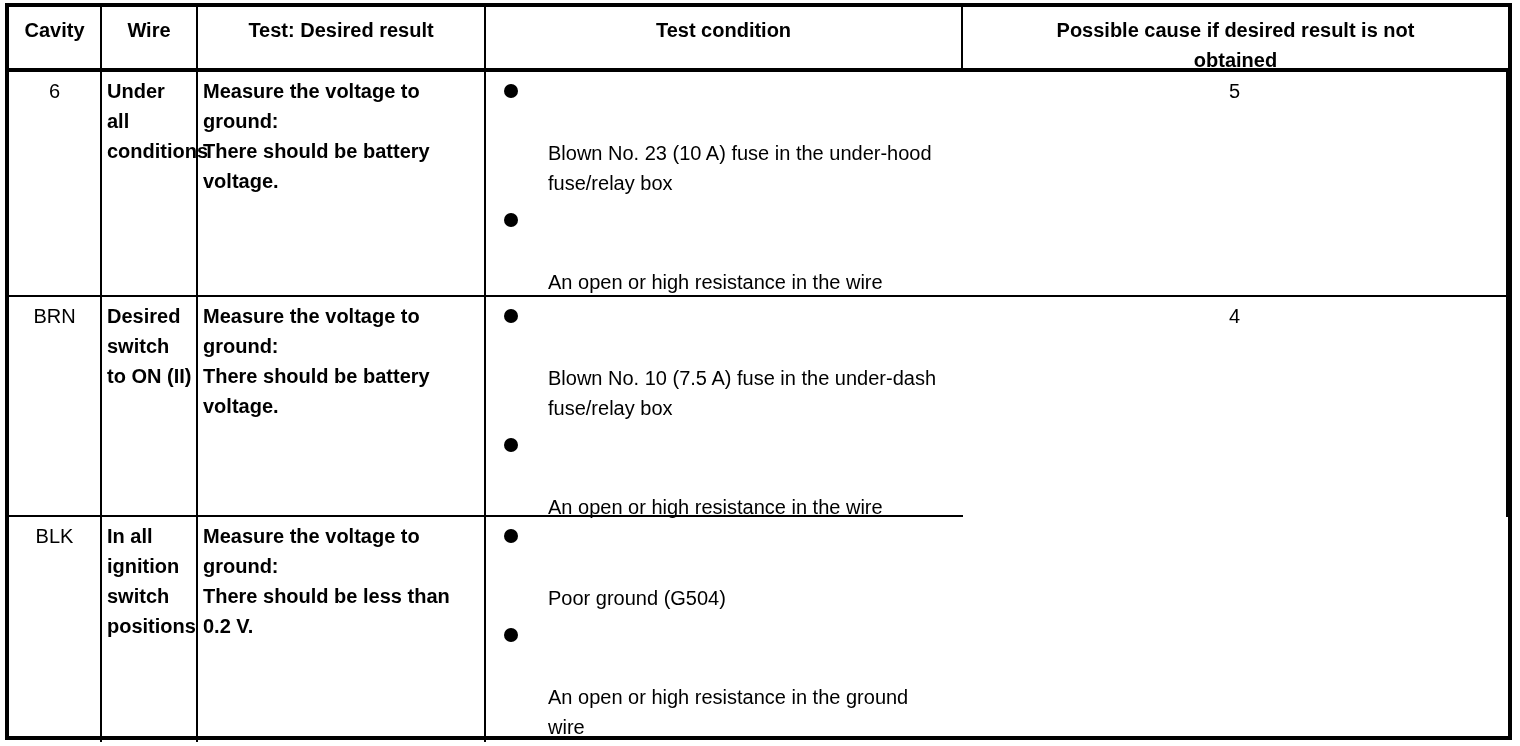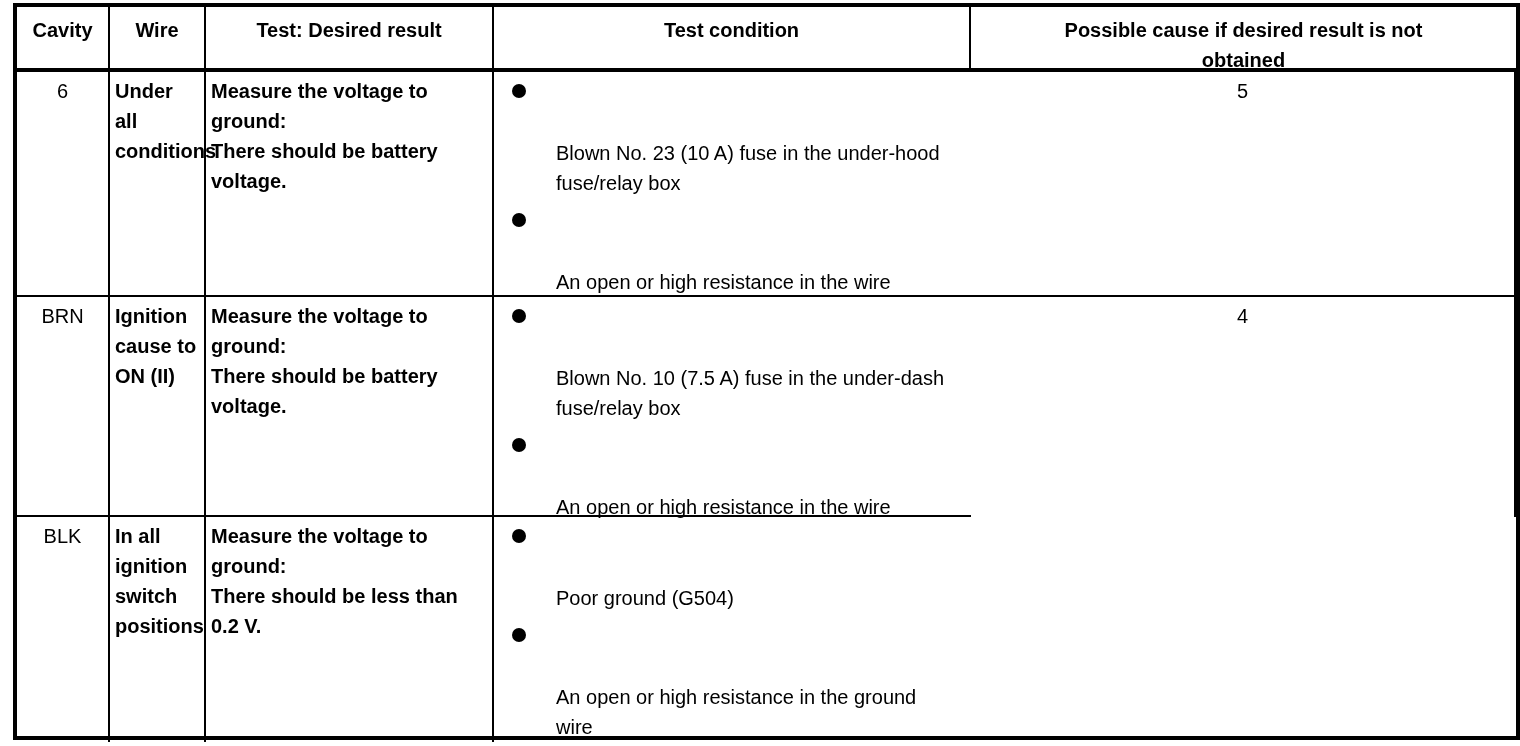--- a/index.html
+++ b/index.html
@@ -7,21 +7,21 @@
     position: relative;
     width: 1520px;
     height: 746px;
     background: #ffffff;
     font-family: "Liberation Sans", sans-serif;
     color: #000000;
     overflow: hidden;
   }
   .tbl {
     position: absolute;
-    left: 13px;
+    left: 5px;
     top: 3px;
     width: 1507px;
     height: 737px;
     box-sizing: border-box;
     border: 4px solid #000000;
     display: grid;
     grid-template-columns: 93px 96px 288px 477px 1fr;
     grid-template-rows: 65px 225px 220px 1fr;
     background: #ffffff;
   }
@@ -89,21 +89,21 @@
 fuse/relay box</div>
       </div>
       <div class="cause-group">
         <span class="bullet-dot"></span>
         <div class="cause-text">An open or high resistance in the wire</div>
       </div>
     </div>
 
     <div class="cell body-cell center">5</div>
     <div class="cell body-cell center">BRN</div>
-    <div class="cell body-cell padded multiline">Ignition cause to ON (II)</div>
+    <div class="cell body-cell padded multiline">Desired switch to ON (II)</div>
     <div class="cell body-cell padded multiline">Measure the voltage to ground:
 There should be battery voltage.</div>
     <div class="cell body-cell last-col cause-cell">
       <div class="cause-group">
         <span class="bullet-dot"></span>
         <div class="cause-text">Blown No. 10 (7.5 A) fuse in the under-dash
 fuse/relay box</div>
       </div>
       <div class="cause-group">
         <span class="bullet-dot"></span>

